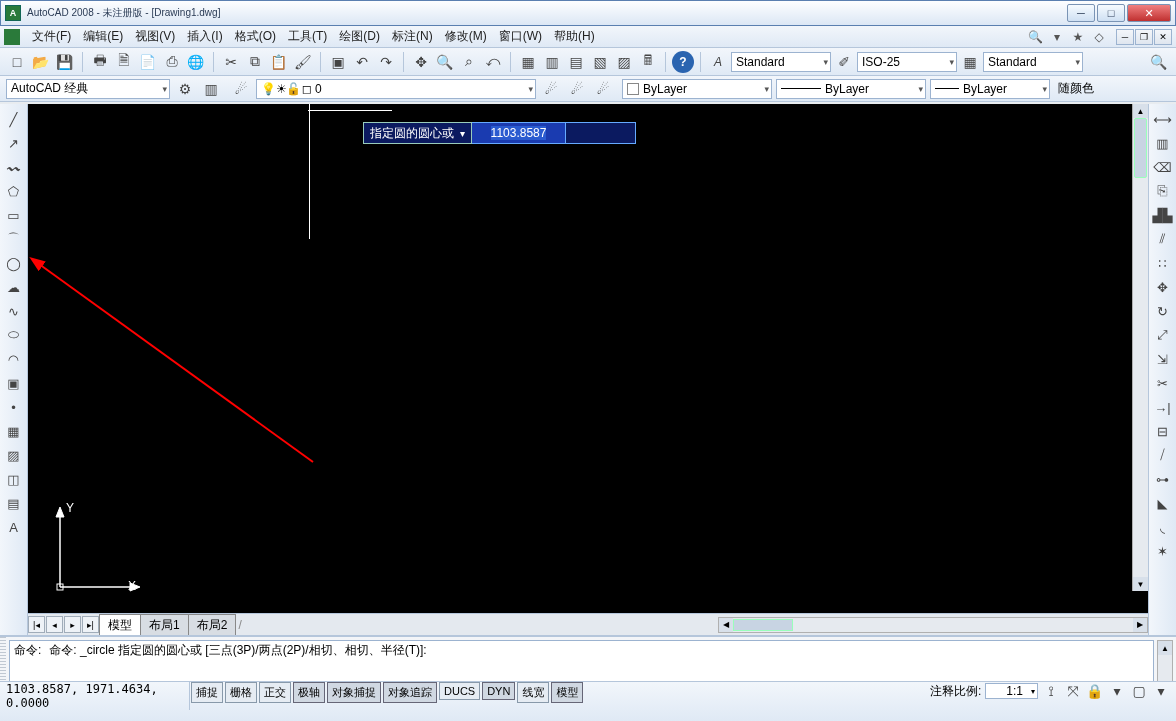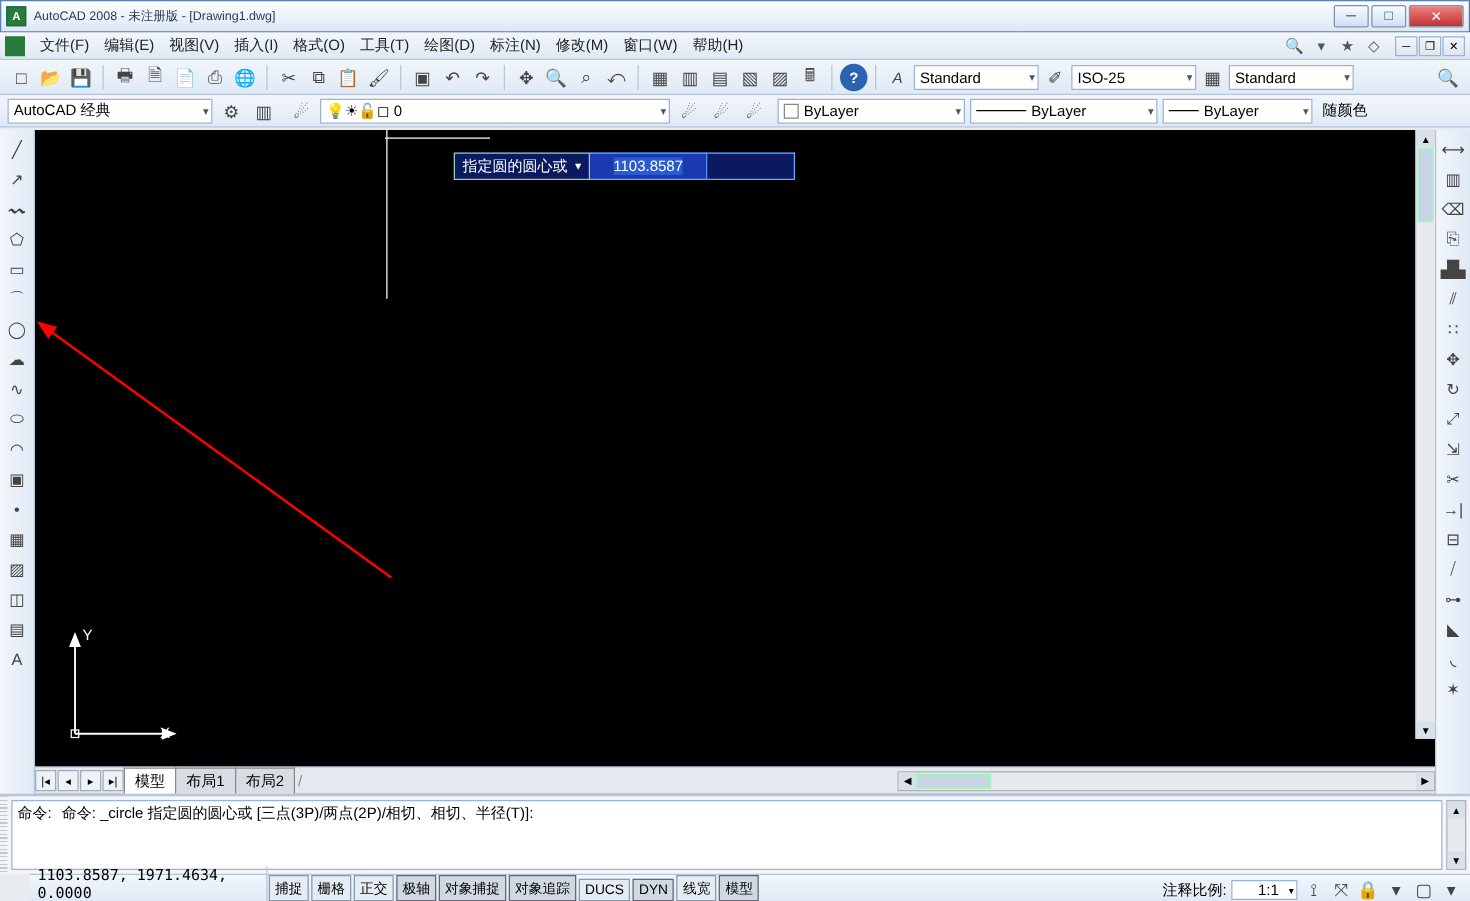--- a/index.html
+++ b/index.html
@@ -58,21 +58,21 @@
 .tabs-row .hscroll .arr { width:14px; background:#d8e0ea; display:flex; align-items:center; justify-content:center; font-size:8px; }
 .tabs-row .hscroll .track { flex:1; position:relative; }
 .tabs-row .hscroll .thumb { position:absolute; top:1px; bottom:1px; left:0; width:60px; background:#c8d4e3; border:1px solid #9fb; }
 .cmdarea { position:absolute; left:0; right:0; bottom:22px; height:64px; background:#f3f5f8; border-top:2px solid #b5c6db; display:flex; }
 .cmdarea .cmd-grip { width:6px; background:repeating-linear-gradient(#c0c8d2 0 1px,#f3f5f8 1px 3px); }
 .cmdarea .cmd-body { flex:1; display:flex; flex-direction:row; font-family:"SimSun",monospace; font-size:14px; background:#fff; margin:3px; border:1px solid #9cb3d0; overflow:hidden; }
 .cmdarea .cline { padding:1px 4px; white-space:nowrap; }
 .cmdarea .cmd-scroll { width:16px; background:#e6eaef; margin:3px 3px 3px 0; border:1px solid #b0b0b0; display:flex; flex-direction:column; }
 .cmdarea .cmd-scroll .arr { height:14px; background:#d8e0ea; display:flex; align-items:center; justify-content:center; font-size:8px; }
 .cmdarea .cmd-scroll .track { flex:1; }
-.statusbar { position:absolute; left:0; right:0; bottom:0; height:22px; background:linear-gradient(#f2f6fb,#dfe9f5); border-top:1px solid #b5c6db; display:flex; align-items:flex-end; font-size:11px;margin-left:24px; }
+.statusbar { position:absolute; left:0; right:0; bottom:0; height:40px; background:linear-gradient(#f2f6fb,#dfe9f5); border-top:1px solid #b5c6db; display:flex; align-items:flex-start; font-size:11px; }
 .statusbar .coords { width:190px; padding:0 6px; border-right:1px solid #b5c6db; font-family:monospace; }
 .statusbar .stbtn { padding:2px 4px; border:1px solid #8899aa; margin:0 1px; background:#e6ecf3; font-size:11px; }
 .statusbar .stbtn.on { border-color:#667; background:#d0d8e2; }
 .statusbar .spacer { flex:1; }
 .statusbar .rgroup { display:flex; align-items:center; gap:4px; padding-right:6px; }
 .statusbar .ddl { border:1px solid #9cb3d0; background:#fff; height:16px; padding:0 14px 0 20px; position:relative; display:flex; align-items:center; }
 .statusbar .ddl::after { content:"▾"; position:absolute; right:2px; font-size:8px; }
 </style>
 </head>
 <body>

